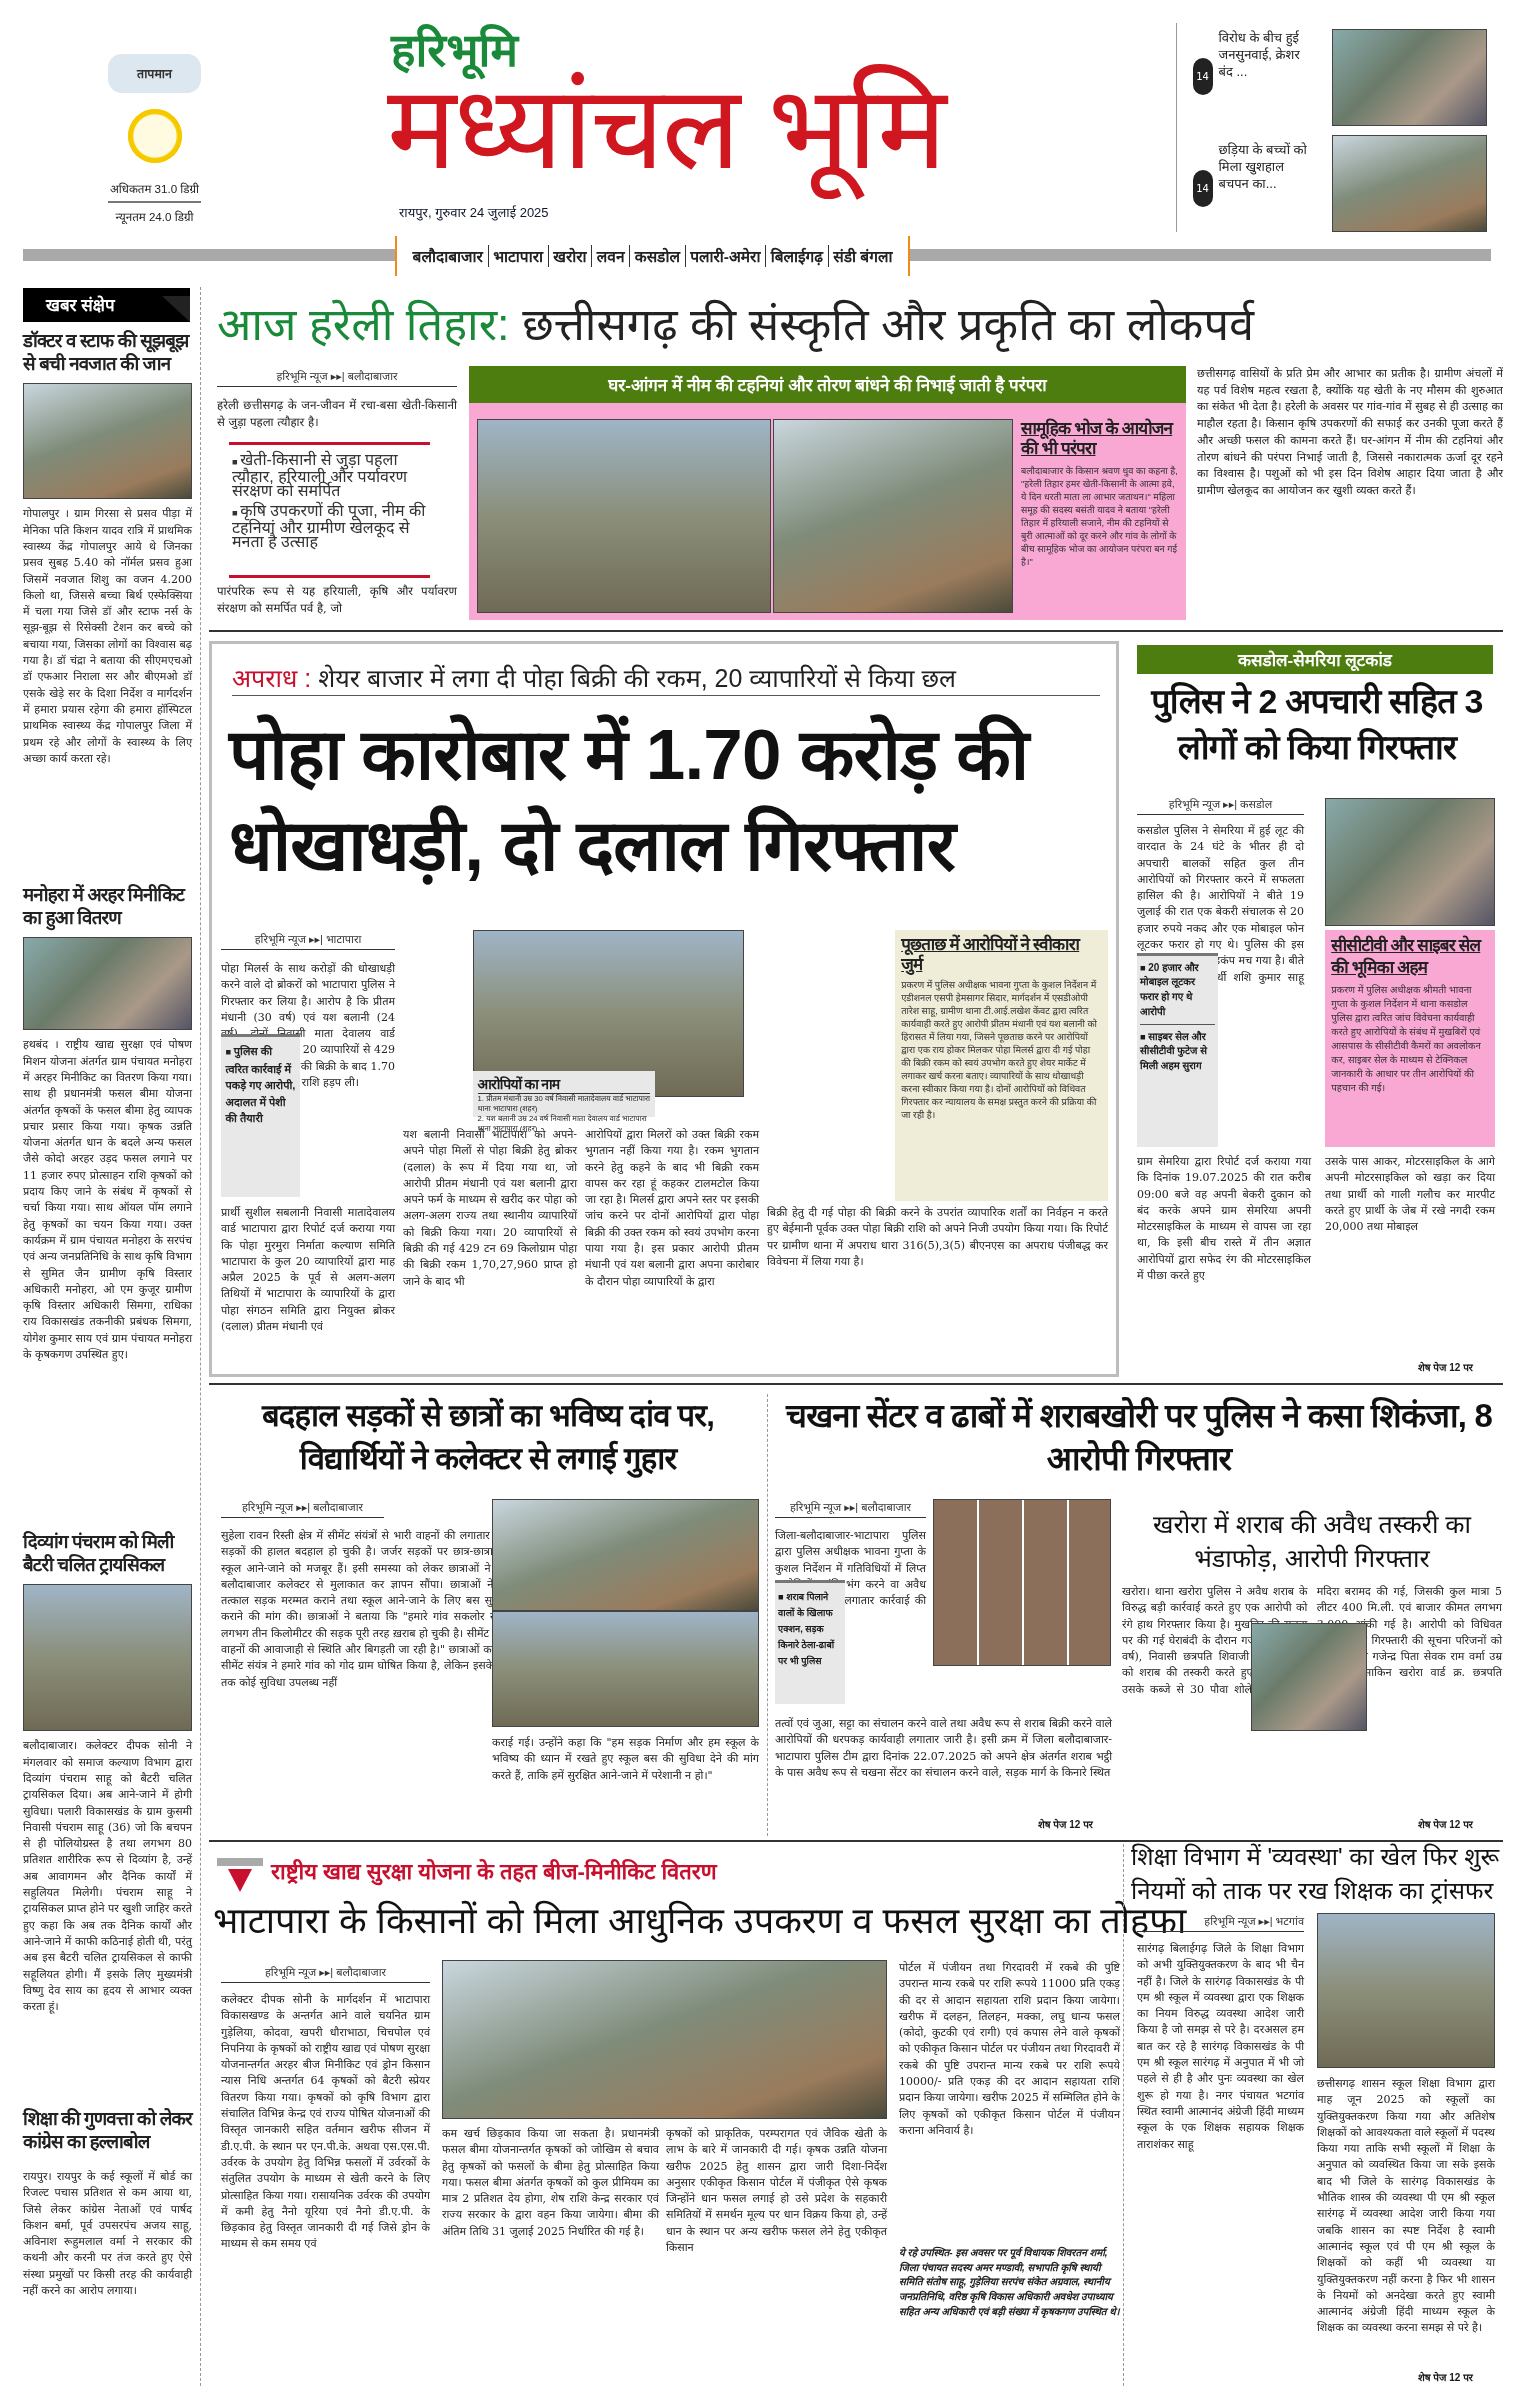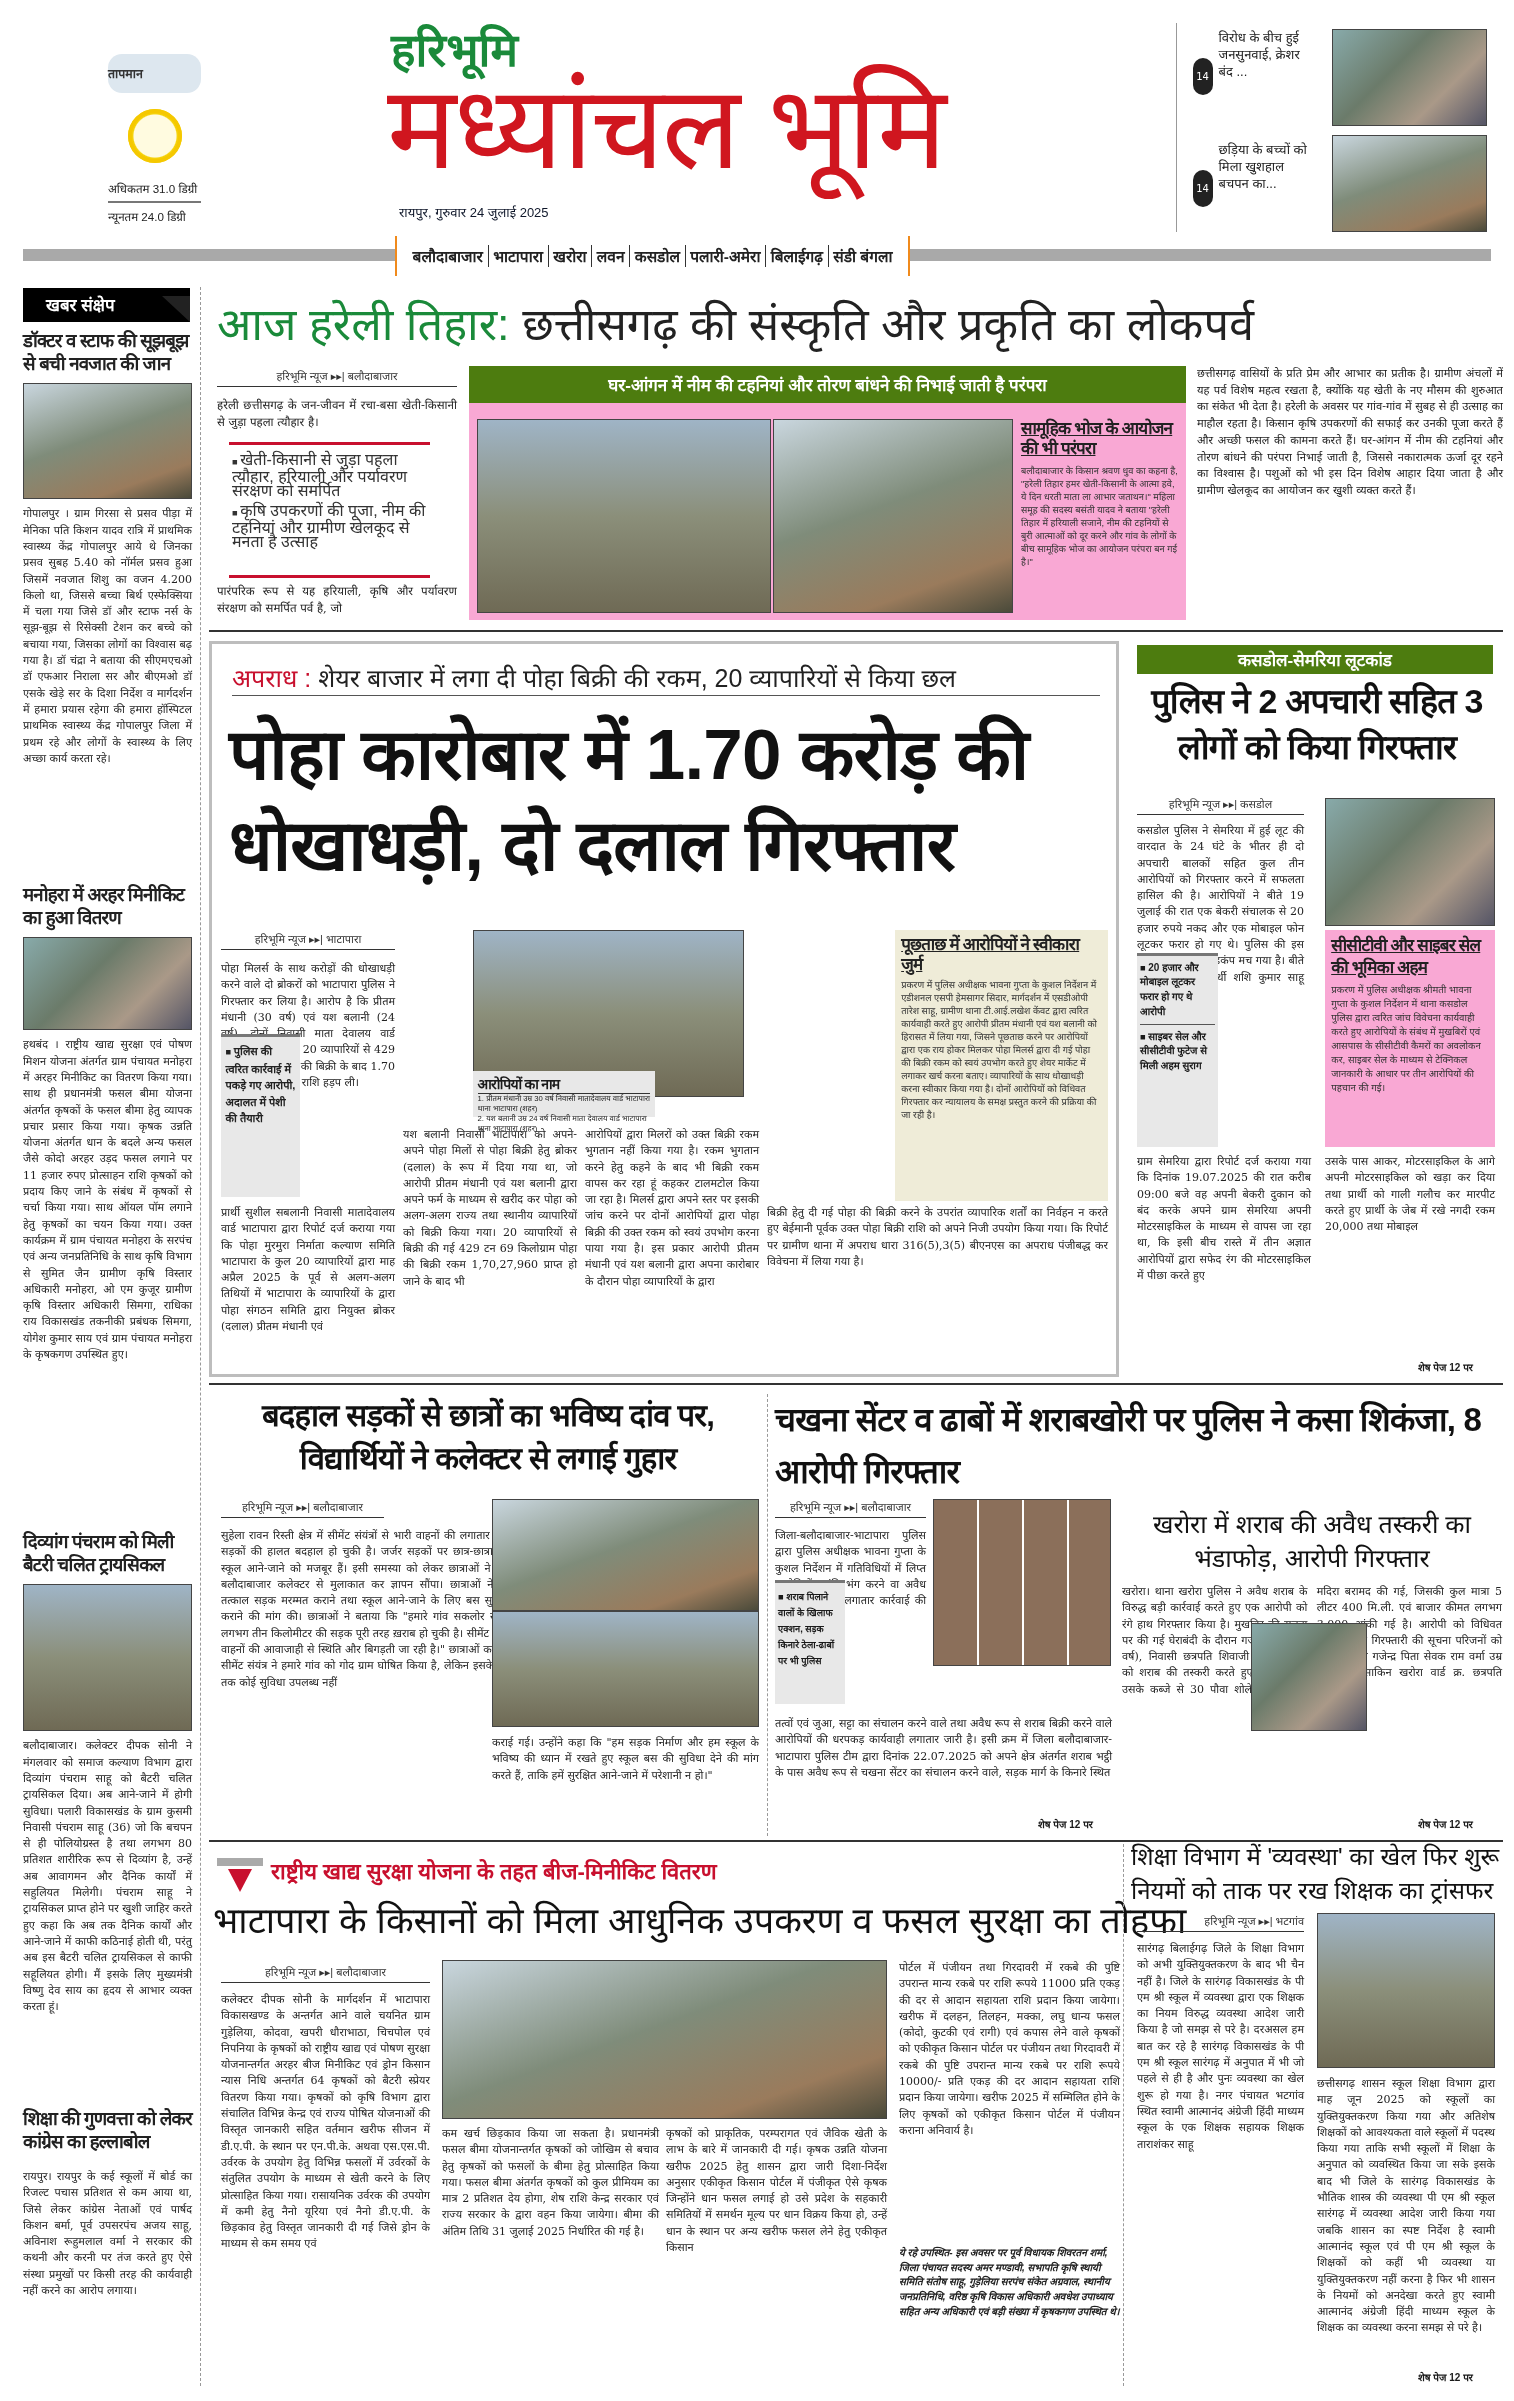--- a/index.html
+++ b/index.html
@@ -15,21 +15,21 @@
 .redbar{background:#4d7c0f;color:#fff}
 .box-gray{background:#e8e8e8}
 .box-blue{background:#f9a8d4}
 .box-cream{background:#efecd8}
 .bullet::before{content:"■ ";font-size:9.3px}
 .more{font-family:"Liberation Sans",sans-serif;font-weight:bold;font-size:10px}
 </style>
 </head>
 <body>
 
-<div class="abs" style="left:108px;top:54px;width:93px;height:201px;text-align:left">
+<div class="abs" style="left:108px;top:54px;width:93px;height:201px;text-align:center">
   <div style="background:#dde7ef;border-radius:14px;padding:11px 0;font-size:12.4px;font-family:'Liberation Sans',sans-serif;font-weight:bold;color:#333">तापमान</div>
   <div style="margin:15.5px auto 7.7px;width:54px;height:54px;border-radius:50%;background:radial-gradient(circle,#fffbe0 55%,#f5d20a 58%);box-shadow:0 0 0 3.9px #f5c800 inset"></div>
   <div style="font-family:'Liberation Sans',sans-serif;font-size:11.6px;color:#222;border-bottom:2.3px solid #777;padding:11px 0 4.6px">अधिकतम 31.0 डिग्री</div>
   <div style="font-family:'Liberation Sans',sans-serif;font-size:11.6px;color:#222;padding-top:6.2px">न्यूनतम 24.0 डिग्री</div>
 </div>
 
 <div class="abs" style="left:391px;top:23px;font-family:'Liberation Sans',sans-serif;font-weight:bold;font-size:46px;color:#1a8a3a;line-height:54px">हरिभूमि</div>
 <div class="abs" style="left:387px;top:62px;font-family:'Liberation Sans',sans-serif;font-size:116px;color:#d0161f;line-height:132px;letter-spacing:-2.3px">मध्यांचल भूमि</div>
 <div class="abs" style="left:399px;top:203px;font-family:'Liberation Sans',sans-serif;font-size:13px;color:#0f172a">रायपुर, गुरुवार 24 जुलाई 2025</div>
 
@@ -166,21 +166,21 @@
 
 <div class="abs cond" style="left:217px;top:1394px;width:542px;font-size:31px;line-height:43px;text-align:center;color:#111">बदहाल सड़कों से छात्रों का भविष्य दांव पर, विद्यार्थियों ने कलेक्टर से लगाई गुहार</div>
 <div class="abs" style="left:221px;top:1499px;width:163px;text-align:center;font-family:'Liberation Sans',sans-serif;font-size:11px;color:#333;border-bottom:1.5px solid #333;padding-bottom:3.1px">हरिभूमि न्यूज ▸▸| बलौदाबाजार</div>
 <div class="abs txt" style="left:221px;top:1528px;width:325px;font-size:11px;line-height:16.3px">सुहेला रावन रिस्ती क्षेत्र में सीमेंट संयंत्रों से भारी वाहनों की लगातार आवाजाही से सड़कों की हालत बदहाल हो चुकी है। जर्जर सड़कों पर छात्र-छात्राएं गिरते-पड़ते स्कूल आने-जाने को मजबूर हैं। इसी समस्या को लेकर छात्राओं ने मंगलवार को बलौदाबाजार कलेक्टर से मुलाकात कर ज्ञापन सौंपा। छात्राओं ने कलेक्टर से तत्काल सड़क मरम्मत कराने तथा स्कूल आने-जाने के लिए बस सुविधा उपलब्ध कराने की मांग की। छात्राओं ने बताया कि "हमारे गांव सकलोर से हिरमी तक लगभग तीन किलोमीटर की सड़क पूरी तरह ख़राब हो चुकी है। सीमेंट संयंत्र के भारी वाहनों की आवाजाही से स्थिति और बिगड़ती जा रही है।" छात्राओं का कहना है कि सीमेंट संयंत्र ने हमारे गांव को गोद ग्राम घोषित किया है, लेकिन इसके बावजूद अब तक कोई सुविधा उपलब्ध नहीं</div>
 <div class="abs photo2" style="left:492px;top:1499px;width:267px;height:112px"></div>
 <div class="abs photo3" style="left:492px;top:1611px;width:267px;height:116px"></div>
 <div class="abs txt" style="left:492px;top:1735px;width:267px;font-size:11px;line-height:16.3px">कराई गई। उन्होंने कहा कि "हम सड़क निर्माण और हम स्कूल के भविष्य की ध्यान में रखते हुए स्कूल बस की सुविधा देने की मांग करते हैं, ताकि हमें सुरक्षित आने-जाने में परेशानी न हो।"</div>
 
 <div class="abs vline" style="left:767px;top:1394px;height:442px"></div>
 
-<div class="abs cond" style="left:775px;top:1394px;width:728px;font-size:33px;line-height:52px;text-align:left;color:#111">चखना सेंटर व ढाबों में शराबखोरी पर पुलिस ने कसा शिकंजा, 8 आरोपी गिरफ्तार</div>
+<div class="abs cond" style="left:775px;top:1394px;width:728px;font-size:33px;line-height:43px;text-align:center;color:#111">चखना सेंटर व ढाबों में शराबखोरी पर पुलिस ने कसा शिकंजा, 8 आरोपी गिरफ्तार</div>
 <div class="abs" style="left:775px;top:1499px;width:151px;text-align:center;font-family:'Liberation Sans',sans-serif;font-size:11px;color:#333;border-bottom:1.5px solid #333;padding-bottom:3.1px">हरिभूमि न्यूज ▸▸| बलौदाबाजार</div>
 <div class="abs txt" style="left:775px;top:1528px;width:151px;font-size:11px;line-height:16.3px">जिला-बलौदाबाजार-भाटापारा पुलिस द्वारा पुलिस अधीक्षक भावना गुप्ता के कुशल निर्देशन में गतिविधियों में लिप्त आरोपियों, शांति भंग करने वा अवैध शराब के विरुद्ध लगातार कार्रवाई की जा रही है।</div>
 <div class="abs box-gray" style="left:775px;top:1580px;width:70px;height:124px;border-top:3.1px solid #777;padding:4.6px 3.1px">
   <span class="bullet" style="font-family:'Liberation Sans',sans-serif;font-size:9.3px;line-height:13px;font-weight:bold">शराब पिलाने वालों के खिलाफ एक्शन, सड़क किनारे ठेला-ढाबों पर भी पुलिस</span>
 </div>
 <div class="abs photo" style="left:933px;top:1499px;width:178px;height:167px;background:repeating-linear-gradient(90deg,#8b6f5a 0 43px,#fff 43px 45px),#8b6f5a"></div>
 <div class="abs txt" style="left:775px;top:1716px;width:337px;font-size:11px;line-height:16.3px">तत्वों एवं जुआ, सट्टा का संचालन करने वाले तथा अवैध रूप से शराब बिक्री करने वाले आरोपियों की धरपकड़ कार्यवाही लगातार जारी है। इसी क्रम में जिला बलौदाबाजार-भाटापारा पुलिस टीम द्वारा दिनांक 22.07.2025 को अपने क्षेत्र अंतर्गत शराब भट्ठी के पास अवैध रूप से चखना सेंटर का संचालन करने वाले, सड़क मार्ग के किनारे स्थित</div>
 <div class="abs more" style="left:1038px;top:1817px">शेष पेज 12 पर</div>
 
 <div class="abs" style="left:1122px;top:1507px;width:380px;font-family:'Liberation Sans',sans-serif;font-size:25px;line-height:34px;text-align:center;color:#111">खरोरा में शराब की अवैध तस्करी का भंडाफोड़, आरोपी गिरफ्तार</div>

